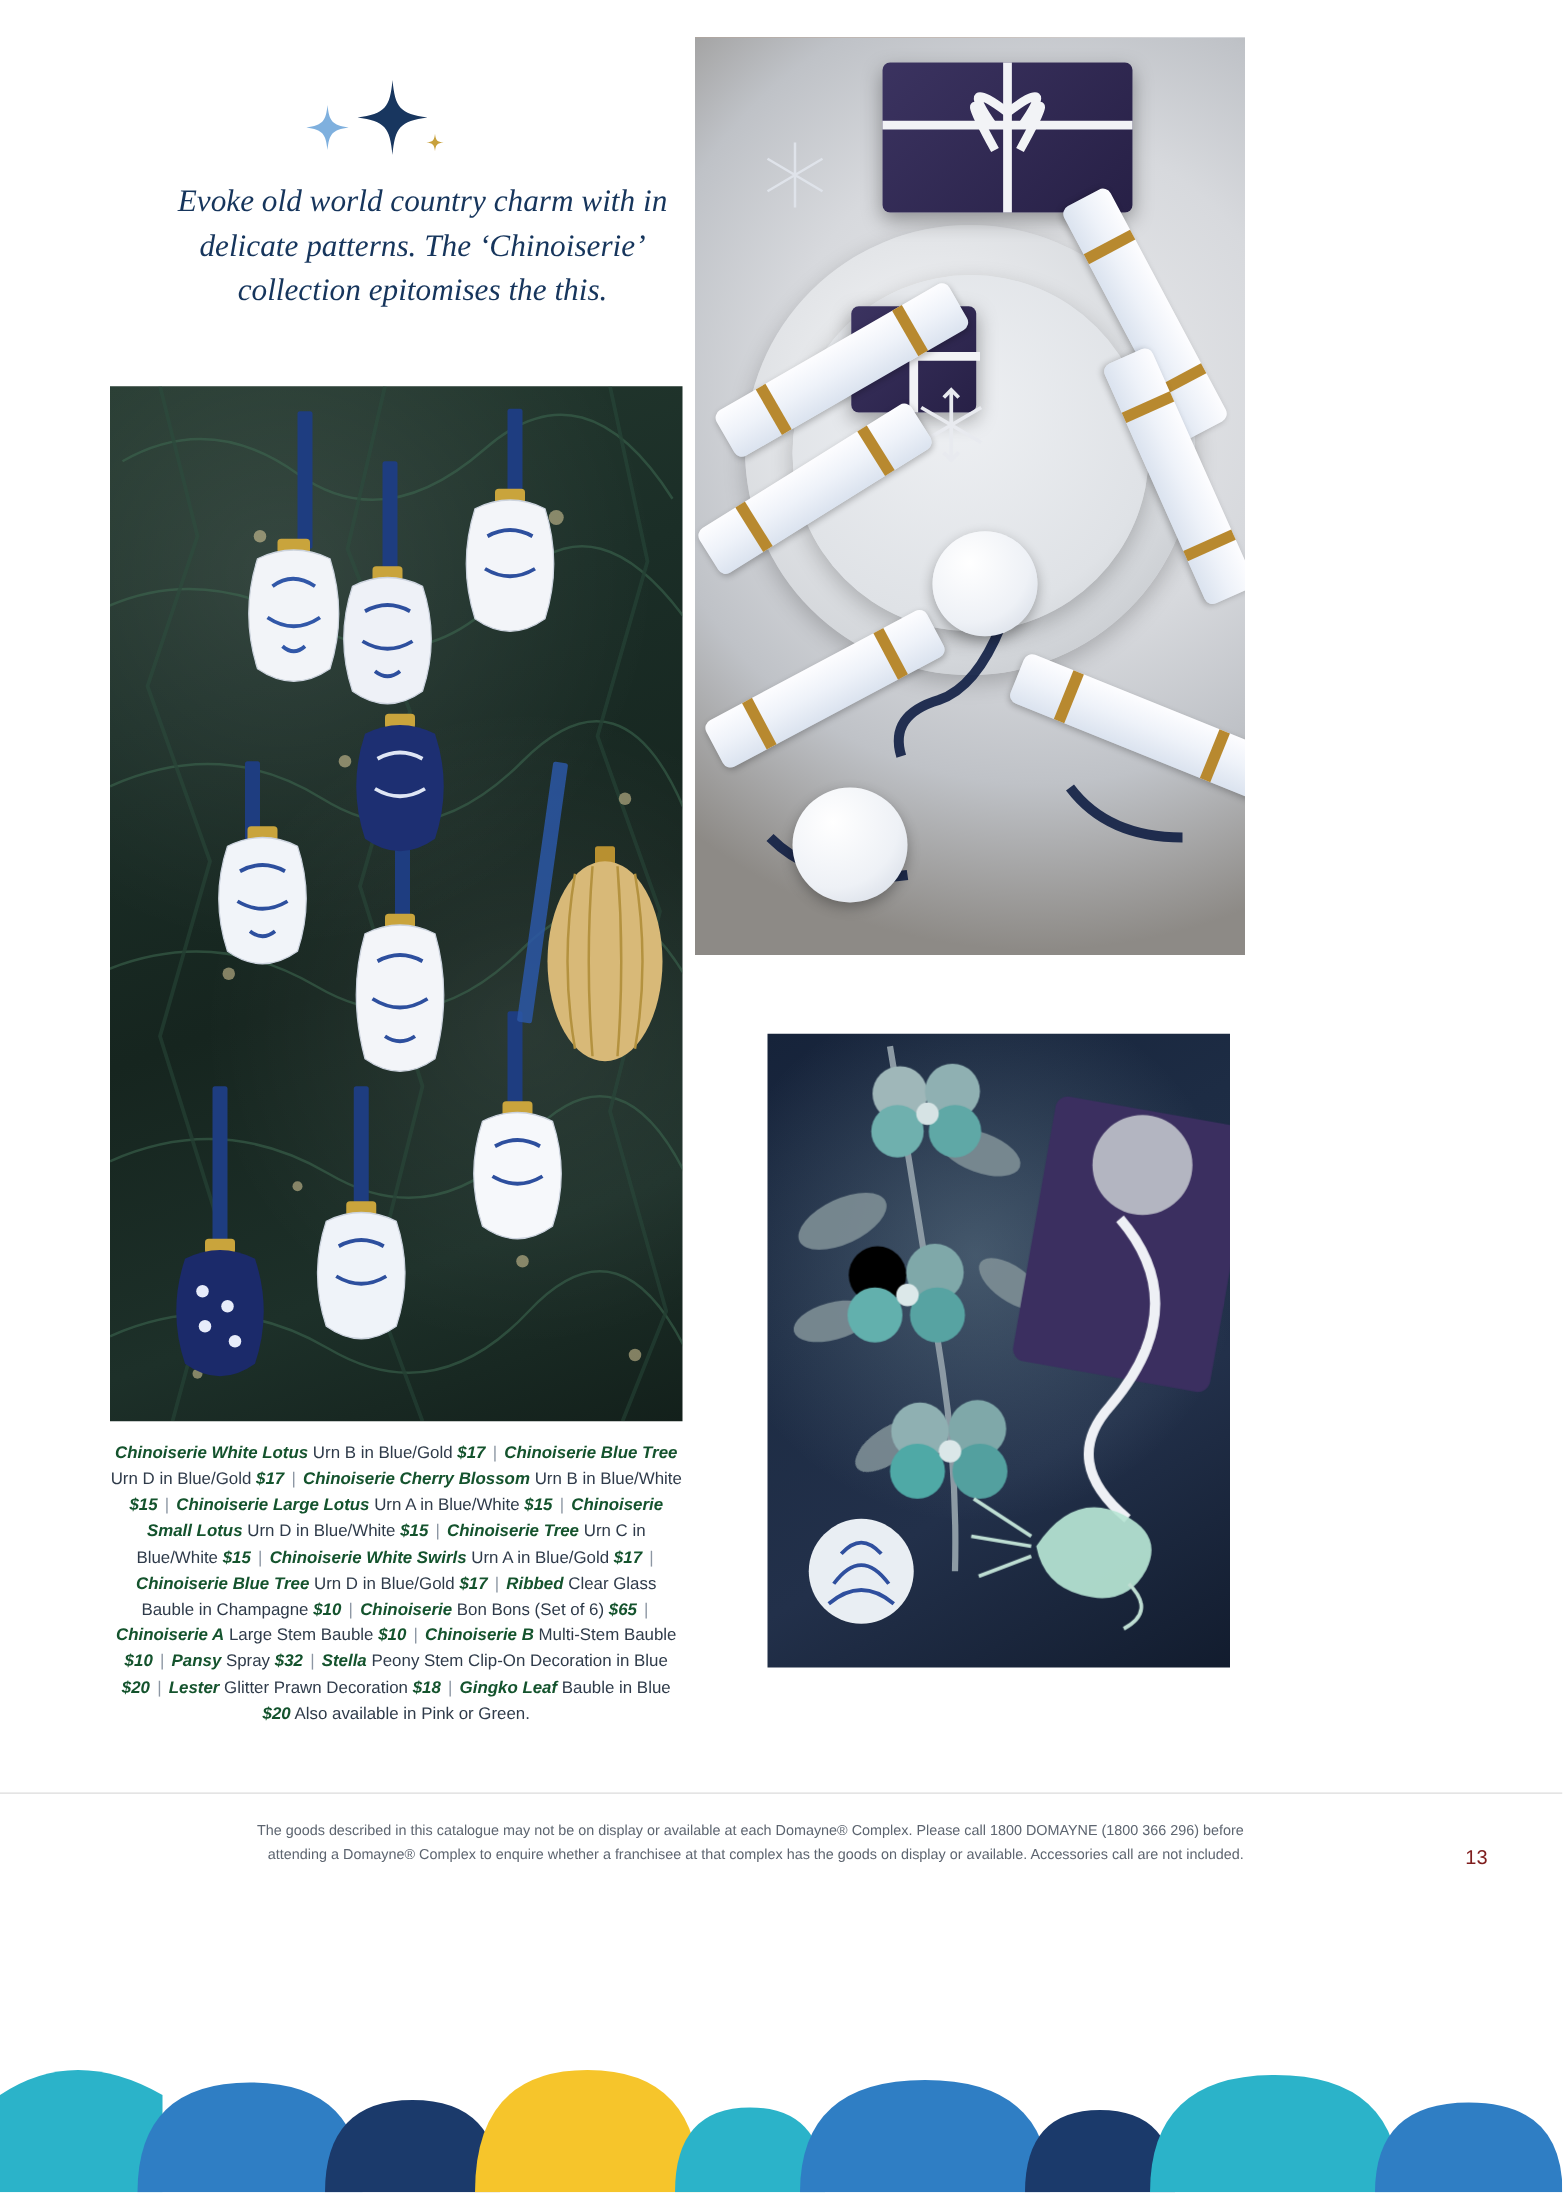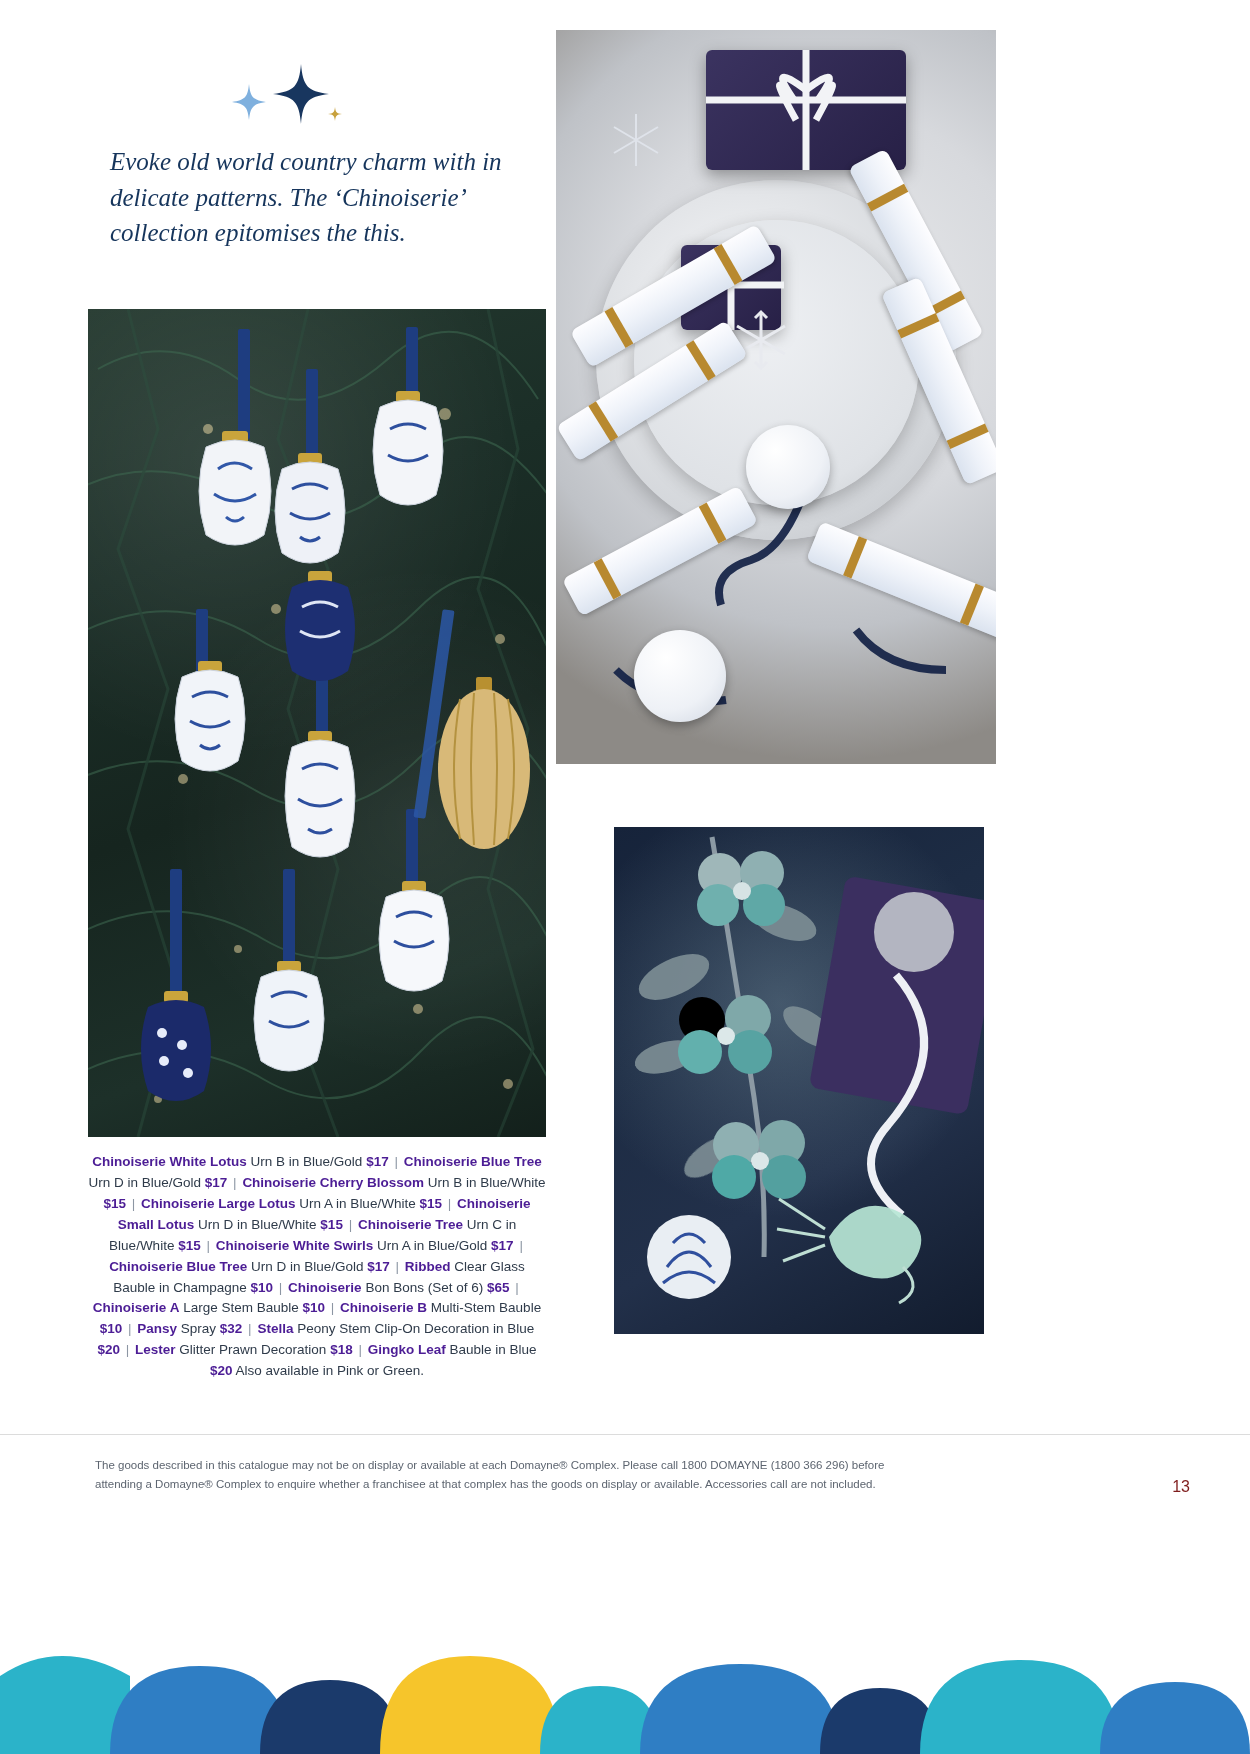--- a/index.html
+++ b/index.html
@@ -6,21 +6,21 @@
   body{
     width:1250px;height:1754px;
     background:#ffffff;
     font-family:"Liberation Sans", sans-serif;
     position:relative;
     overflow:hidden;
   }
 
   
   #headline-block{
-    position:absolute;left:110px;top:60px;width:430px;
+    position:absolute;left:123px;top:60px;width:430px;text-align:center;
   }
   #sparkle-row{
     height:70px;position:relative;margin-bottom:14px;
   }
   .spark{position:absolute;}
   .spark svg{display:block;}
 
   #headline-text{
     font-family:"Liberation Serif", serif;
     font-style:italic;
@@ -90,30 +90,30 @@
   }
 
   
   #caption{
     position:absolute;left:88px;top:1152px;width:458px;
     text-align:center;
     font-size:13.5px;
     line-height:1.55;
     color:#2f3b4a;
   }
-  #caption b{font-weight:bold;color:#4c1d95;}
+  #caption b{font-weight:bold;color:#14532d;font-style:italic;}
   #caption .sep{color:#8c96a3;padding:0 2px;}
 
   
   #footer-rule{
     position:absolute;left:0;right:0;top:1434px;height:1px;background:#dcdcdc;
   }
   #footer-text{
     position:absolute;left:95px;top:1456px;width:900px;
-    text-align:left;
+    text-align:right;
     font-size:11.5px;line-height:1.65;color:#5d6570;
   }
   #page-number{
     position:absolute;right:60px;top:1478px;
     font-size:16px;color:#7f1d1d;
   }
 
   
   #bottom-bar{
     position:absolute;left:0;bottom:0;width:1250px;height:118px;overflow:hidden;

